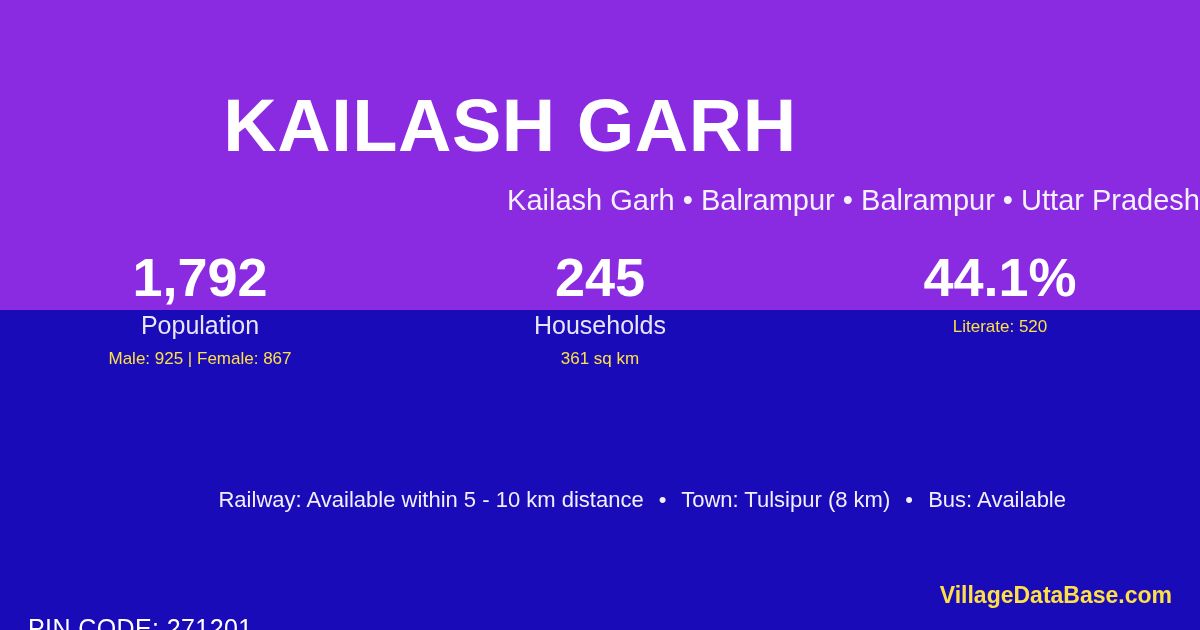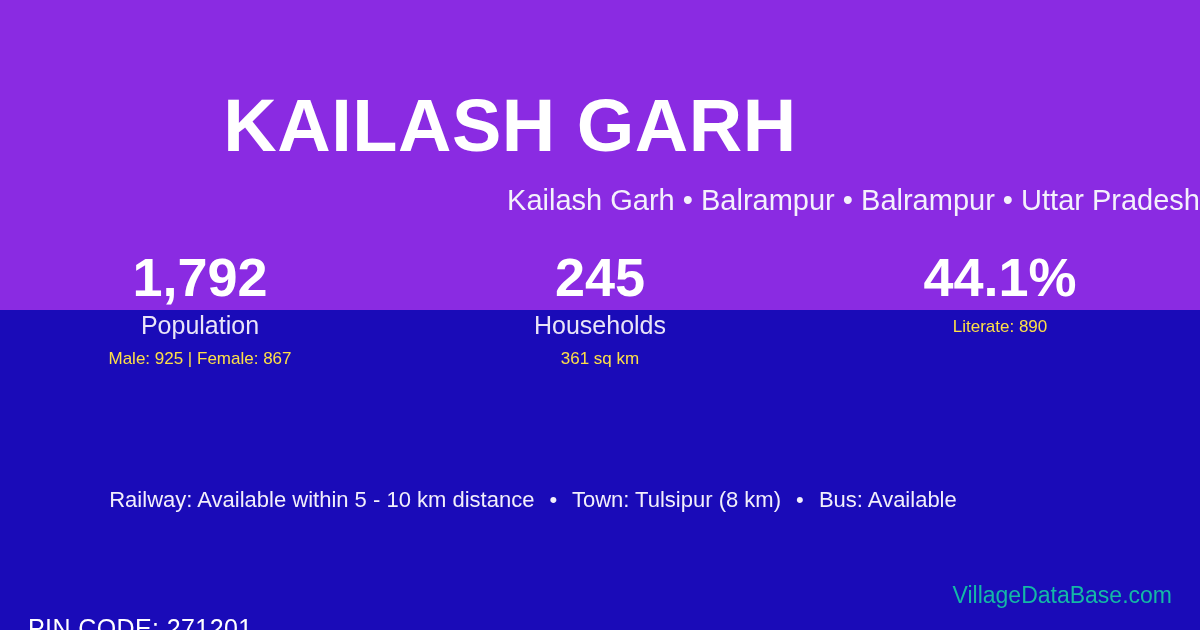--- a/index.html
+++ b/index.html
@@ -99,21 +99,21 @@
     color: #fde047;
     white-space: nowrap;
   }
 
   
   .infra {
     position: absolute;
     left: 0;
     top: 485px;
     width: 1066px;
-    text-align: center;
+    text-align: right;
     font-size: 22px;
     line-height: 30px;
     color: #f2effb;
     white-space: nowrap;
   }
   .infra .sep {
     display: inline-block;
     padding: 0 9px;
     color: #f2effb;
   }
@@ -129,22 +129,22 @@
     letter-spacing: 0.4px;
     color: #ffffff;
     white-space: nowrap;
   }
   .brand {
     position: absolute;
     right: 28px;
     top: 580px;
     font-size: 23px;
     line-height: 30px;
-    font-weight: 400;
-    color: #14b8a6;
+    font-weight: 700;
+    color: #fde047;
     white-space: nowrap;
   }
 </style>
 </head>
 <body>
 
 <div class="card">
 
   <div class="hero-band"></div>
 
@@ -161,21 +161,21 @@
     </div>
 
     <div class="stat-col">
       <div class="stat-value">245</div>
       <div class="stat-label">Households</div>
       <div class="stat-sub">361 sq km</div>
     </div>
 
     <div class="stat-col">
       <div class="stat-value">44.1%</div>
-      <div class="stat-sub">Literate: 890</div>
+      <div class="stat-sub">Literate: 520</div>
     </div>
 
   </div>
 
   <div class="infra">
     <span>Railway: Available within 5 - 10 km distance</span>
     <span class="sep">•</span>
     <span>Town: Tulsipur (8 km)</span>
     <span class="sep">•</span>
     <span>Bus: Available</span>

